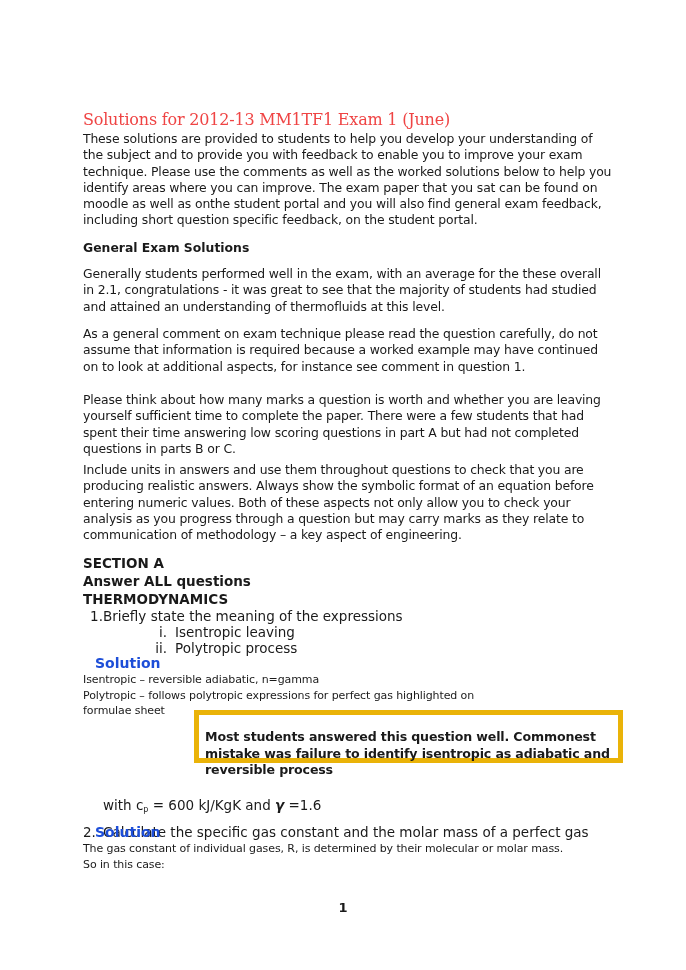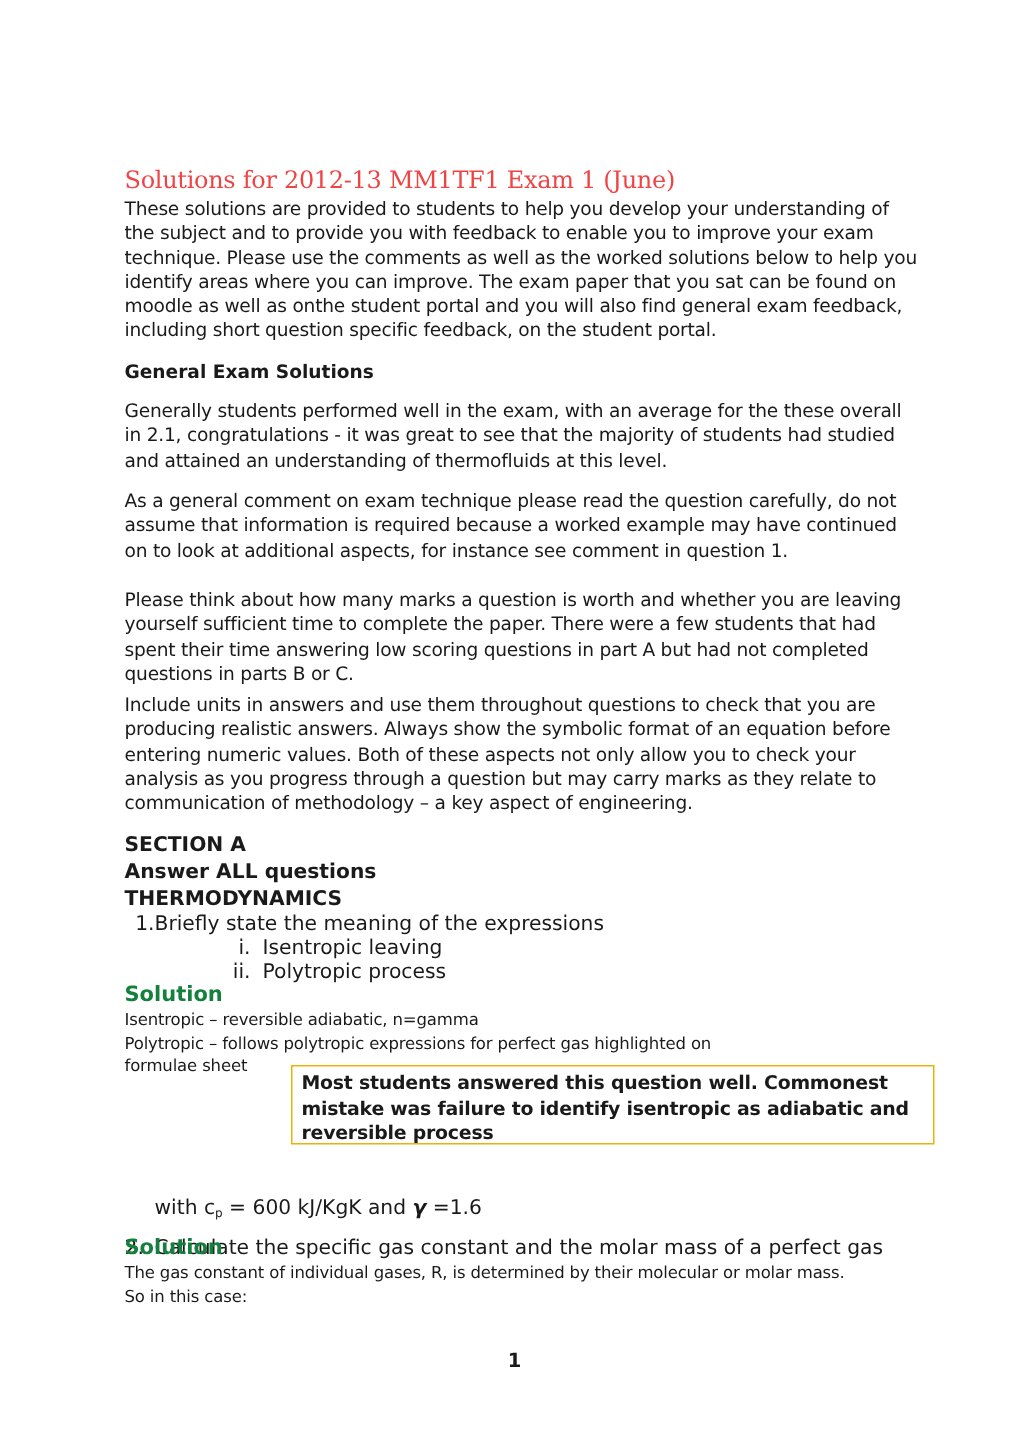--- a/index.html
+++ b/index.html
@@ -9,24 +9,24 @@
   .title { position: absolute; top: 110px; left: 0; font-family: "DejaVu Serif", "Liberation Serif", serif;
            font-size: 16px; color: #ef4444; white-space: nowrap; letter-spacing: -0.2px; }
   .para { position: absolute; left: 0; width: 530px; font-size: 12.4px; line-height: 16.3px; letter-spacing: -0.15px; }
   .heading-bold { position: absolute; left: 0; font-size: 12.4px; font-weight: bold; }
   .center-bold { position: absolute; left: 0; width: 530px; font-size: 13.5px; font-weight: bold; }
   .section-label { position: absolute; left: 0; font-size: 13.5px; font-weight: bold; }
   .q { position: absolute; left: 0; font-size: 13.5px; line-height: 16.5px; }
   .q .num { display: inline-block; width: 20px; }
   .subitem { position: absolute; font-size: 13.5px; }
   .subitem .roman { display: inline-block; width: 24px; text-align: right; margin-right: 8px; }
-  .solution { position: absolute; left: 0; font-size: 14px; font-weight: bold; color: #15803d; }
+  .solution { position: absolute; left: 12px; font-size: 14px; font-weight: bold; color: #1d4ed8; }
   .ans { position: absolute; left: 0; font-size: 11px; line-height: 16.3px; width: 540px; letter-spacing: -0.1px; }
   .feedback-box { position: absolute; left: 111px; top: 710px; width: 429px; height: 53px;
-                  border: 1px solid #eab308; box-sizing: border-box; padding: 3px 0 0 6px;
+                  border: 5px solid #eab308; box-sizing: border-box; padding: 14px 0 0 6px;
                   font-size: 12.6px; font-weight: bold; line-height: 16.5px; letter-spacing: -0.15px; }
   .page-num { position: absolute; left: 0; width: 520px; text-align: center; top: 900px; font-size: 13px; font-weight: bold; }
   sub { font-size: 8px; vertical-align: -2px; }
 </style>
 </head>
 <body>
 
 <div class="page">
 
   <div class="title">Solutions for 2012-13 MM1TF1 Exam 1 (June)</div>

